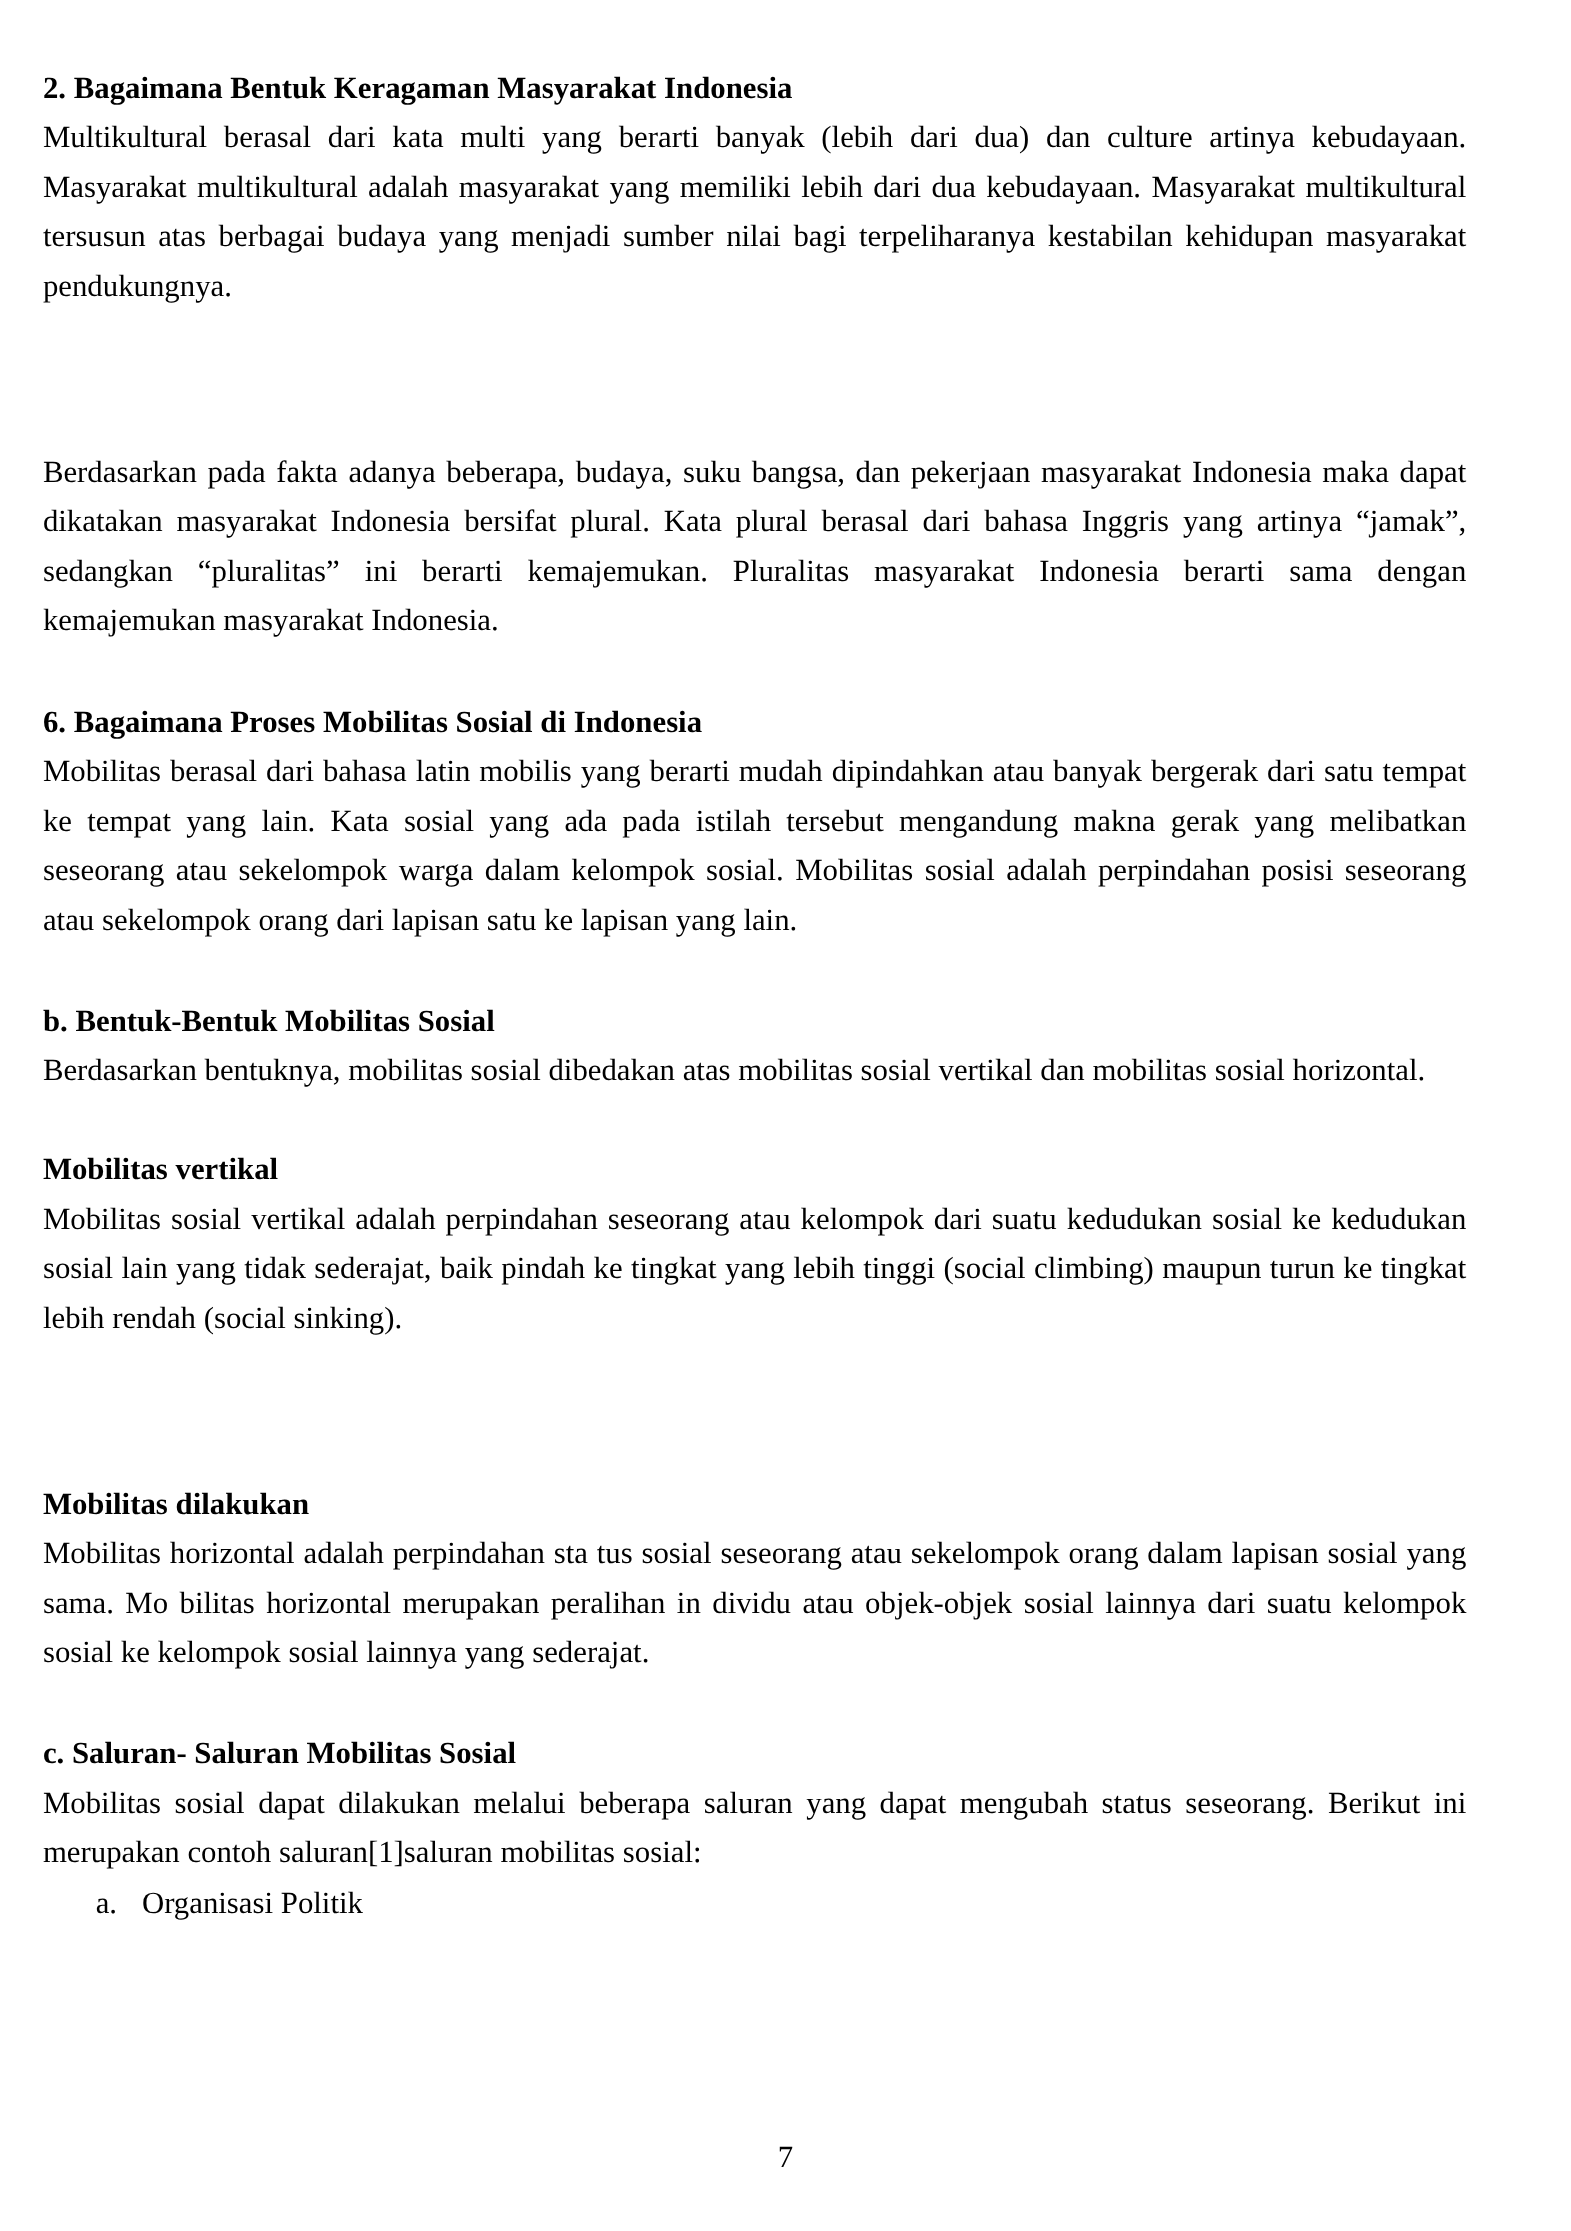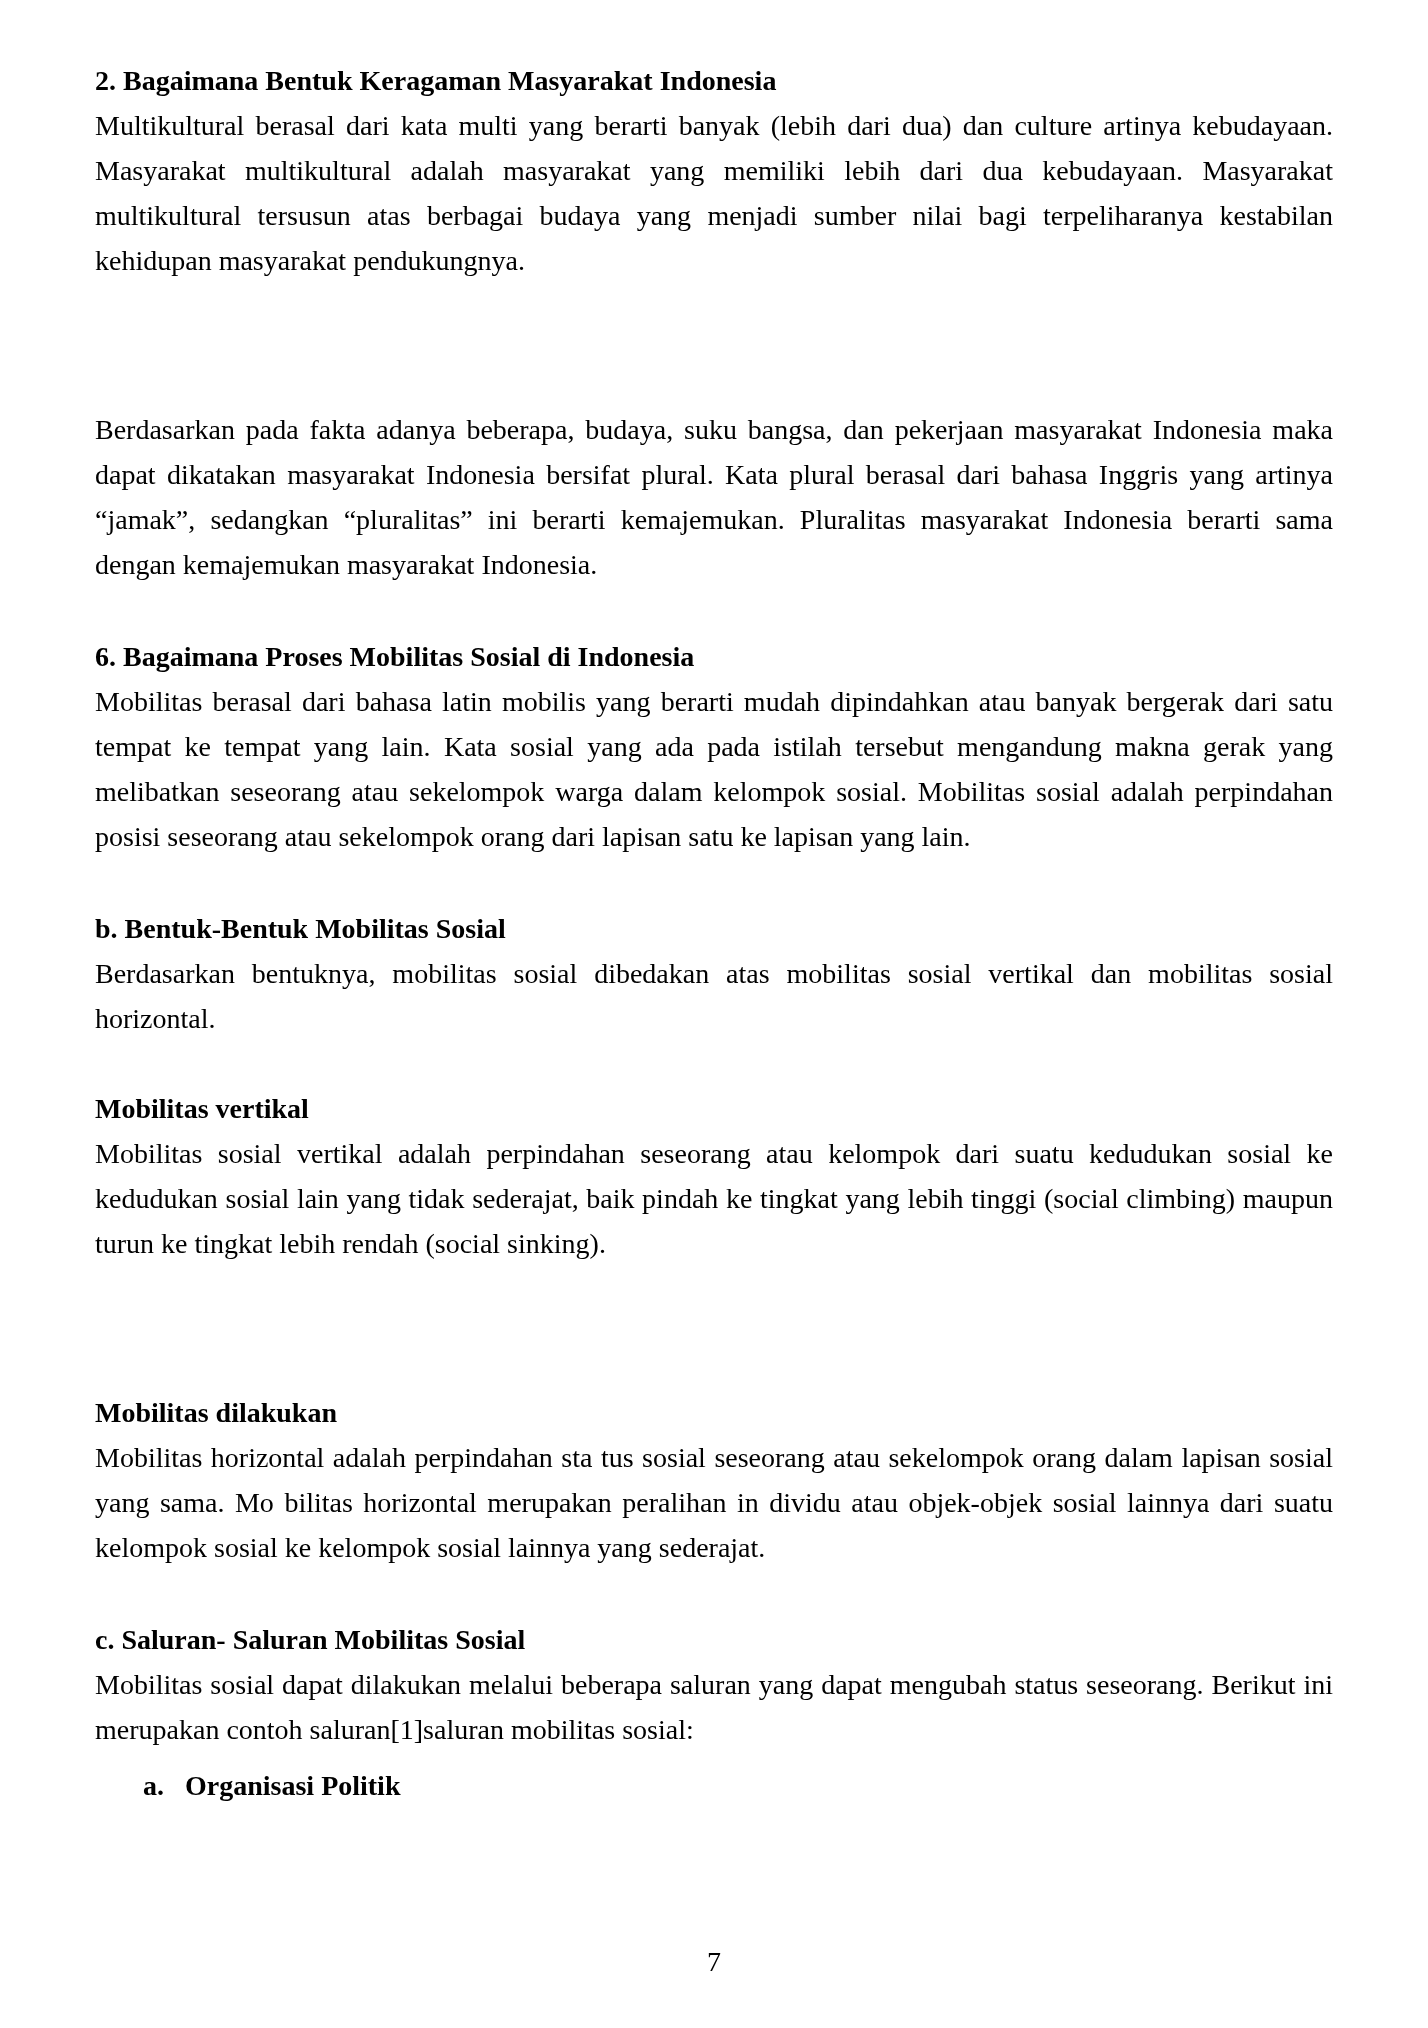--- a/index.html
+++ b/index.html
@@ -7,21 +7,21 @@
     padding: 0;
     background: #ffffff;
   }
   .page {
     position: relative;
     width: 1428px;
     height: 2028px;
     margin: 0 auto;
     background: #ffffff;
     box-sizing: border-box;
-    padding: 58px 95px 0 95px;
+    padding: 58px 95px 0 39px;
     font-family: "Liberation Serif", "DejaVu Serif", serif;
     font-size: 28px;
     line-height: 45px;
     color: #000000;
     overflow: hidden;
   }
   .heading {
     font-weight: bold;
     margin: 0;
     font-size: 28px;
@@ -32,22 +32,21 @@
     margin: 0;
     text-align: justify;
     text-justify: inter-word;
   }
   
   .gap-small  { margin-bottom: 47px; }   
   .gap-medium { margin-bottom: 45px; }
   .gap-large  { margin-bottom: 124px; }  
   .list-item {
     padding-left: 48px;
-    margin-top: 11px;
-    font-weight: bold;
+    margin-top: 1px;
   }
   .list-marker {
     display: inline-block;
     width: 42px;
   }
   .page-number {
     position: absolute;
     left: 0;
     right: 0;
     bottom: 50px;

